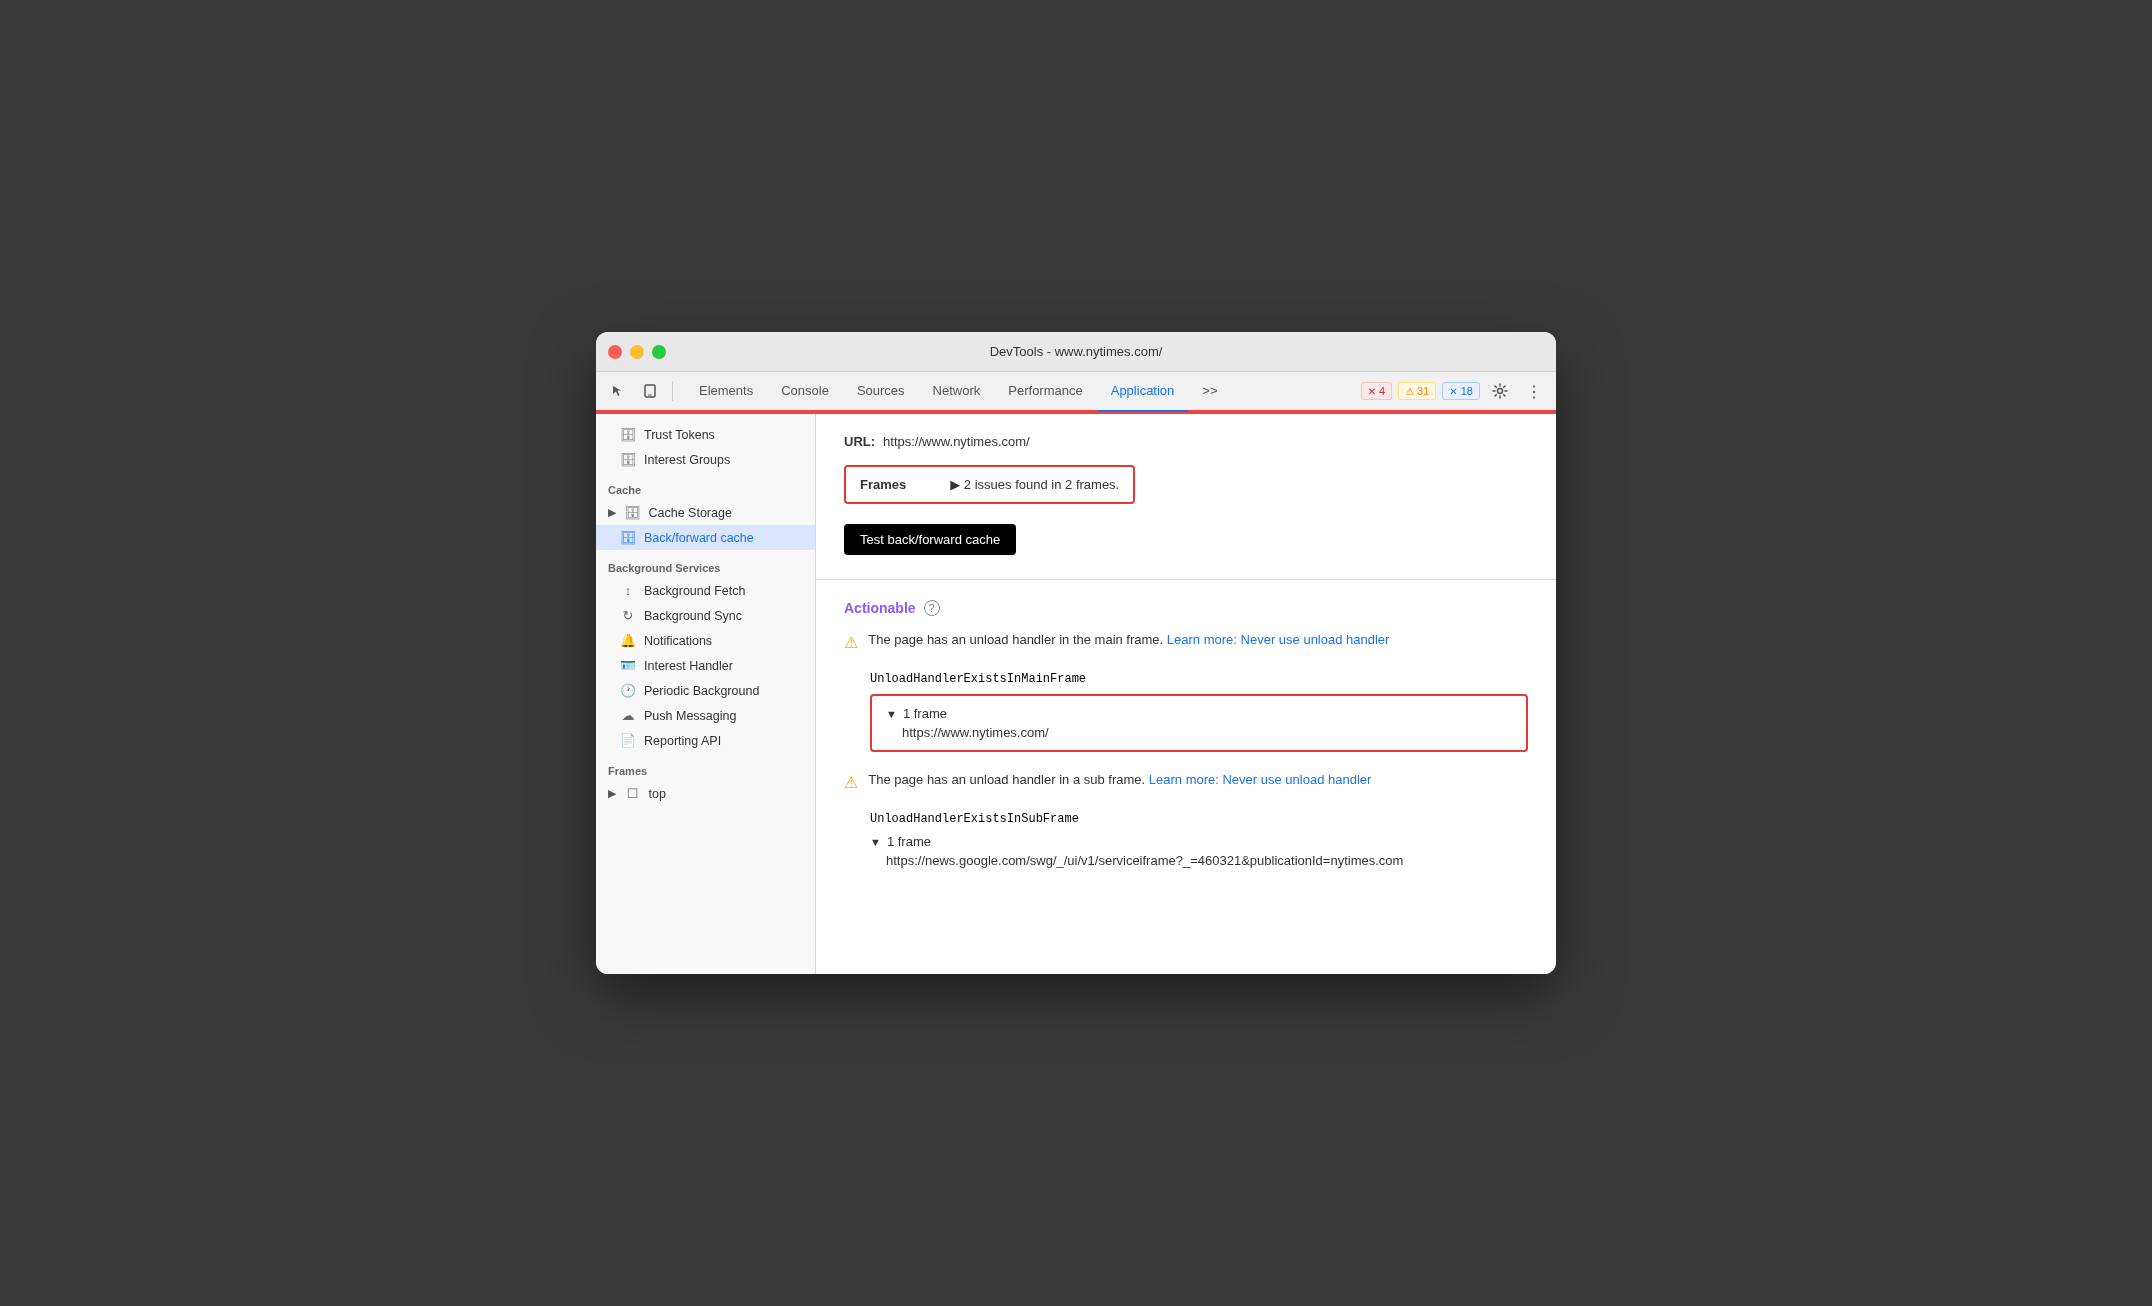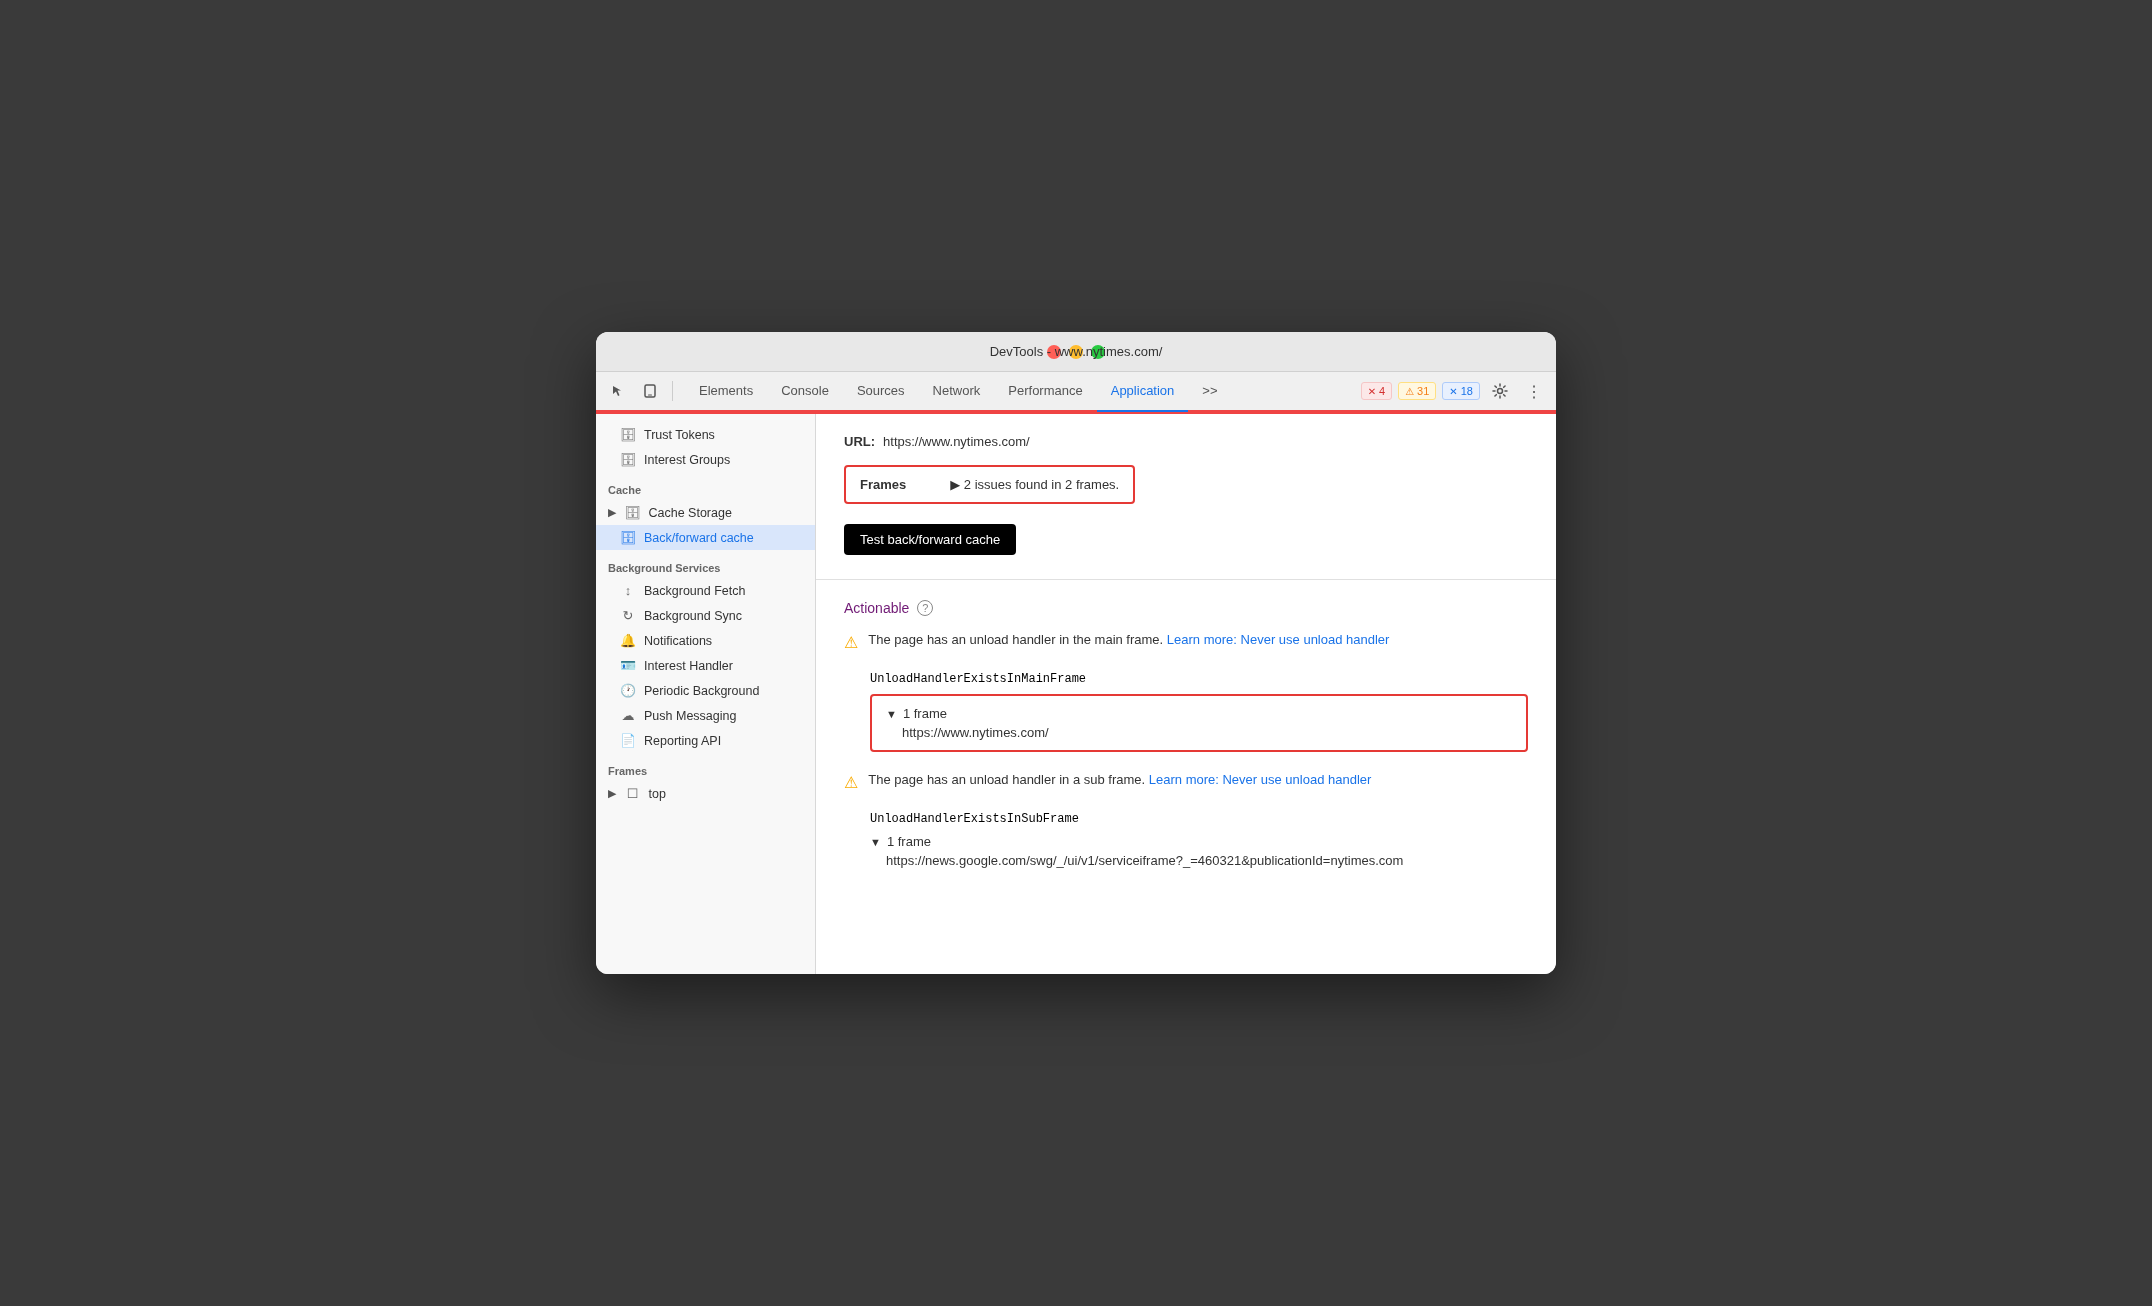--- a/index.html
+++ b/index.html
@@ -20,21 +20,20 @@
     }
     
     .title-bar {
       background: #e8e8e8;
       height: 40px;
       display: flex;
       align-items: center;
       padding: 12px 12px;
       border-bottom: 1px solid #d0d0d0;
       position: relative;
-      justify-content: center;
     }
     .traffic-lights {
       display: flex;
       gap: 8px;
       align-items: center;
     }
     .traffic-light {
       width: 14px;
       height: 14px;
       border-radius: 50%;
@@ -223,22 +222,22 @@
       margin: 0 -28px 20px -28px;
     }
     .actionable-header {
       display: flex;
       align-items: center;
       gap: 8px;
       margin-bottom: 16px;
     }
     .actionable-title {
       font-size: 14px;
-      font-weight: 400;
-      color: #701a75;
+      font-weight: 700;
+      color: #8b5cf6;
     }
     .help-icon {
       width: 16px;
       height: 16px;
       border: 1.5px solid #888;
       border-radius: 50%;
       display: flex;
       align-items: center;
       justify-content: center;
       font-size: 11px;

